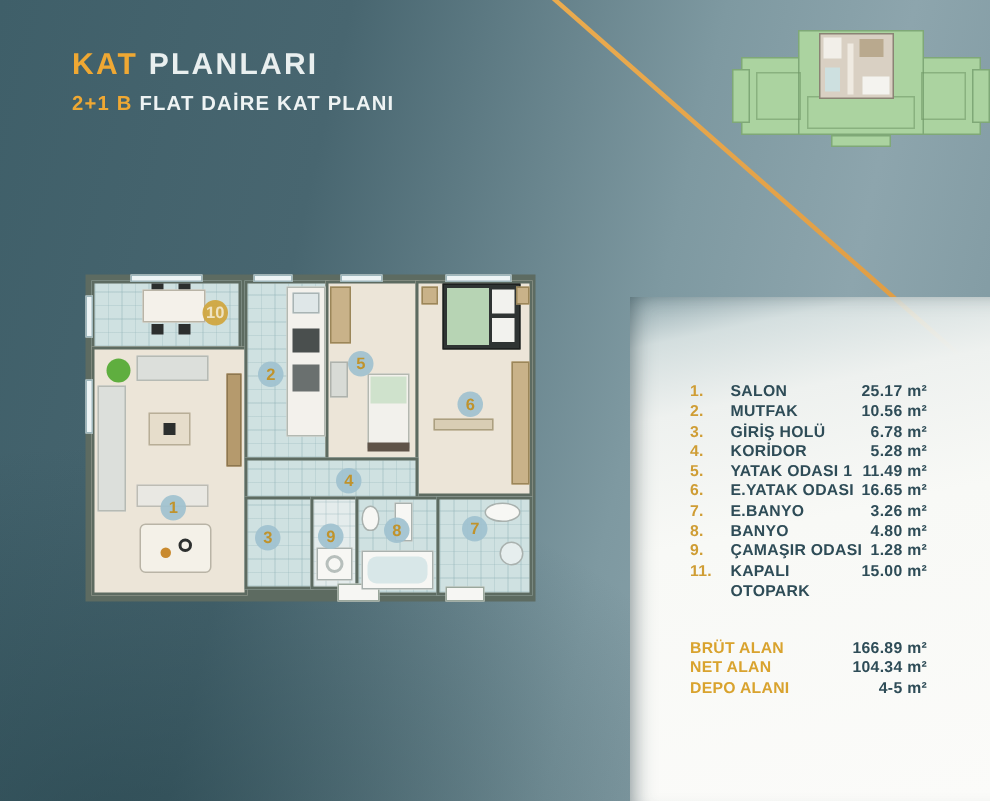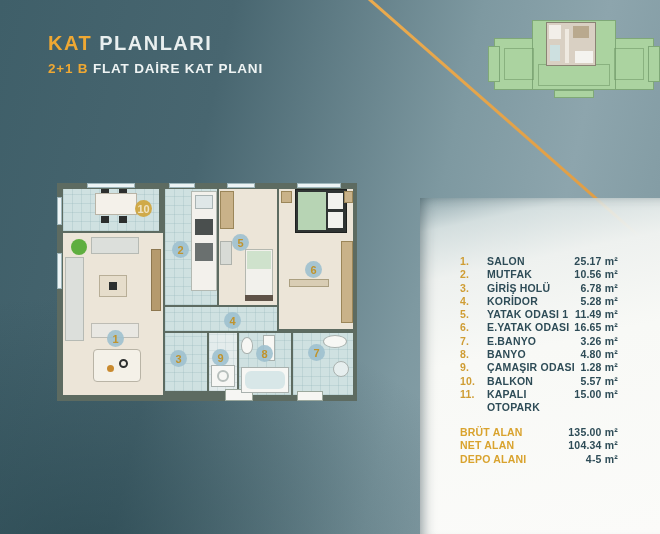--- a/index.html
+++ b/index.html
@@ -205,34 +205,29 @@
         <span class="num">8.</span>
         <span class="label">BANYO</span>
         <span class="value">4.80 m²</span>
       </div>
     <div class="room-row">
         <span class="num">9.</span>
         <span class="label">ÇAMAŞIR ODASI</span>
         <span class="value">1.28 m²</span>
       </div>
     <div class="room-row">
-        <span class="num">10.</span>
-        <span class="label">BALKON</span>
-        <span class="value">5.57 m²</span>
-      </div>
-    <div class="room-row">
         <span class="num">11.</span>
         <span class="label">KAPALI OTOPARK</span>
         <span class="value">15.00 m²</span>
       </div>
   </div>
   <div class="summary">
     <div class="room-row">
         <span class="label2">BRÜT ALAN</span>
-        <span class="value">135.00 m²</span>
+        <span class="value">166.89 m²</span>
       </div>
     <div class="room-row">
         <span class="label2">NET ALAN</span>
         <span class="value">104.34 m²</span>
       </div>
     <div class="room-row">
         <span class="label2">DEPO ALANI</span>
         <span class="value">4-5 m²</span>
       </div>
   </div>

